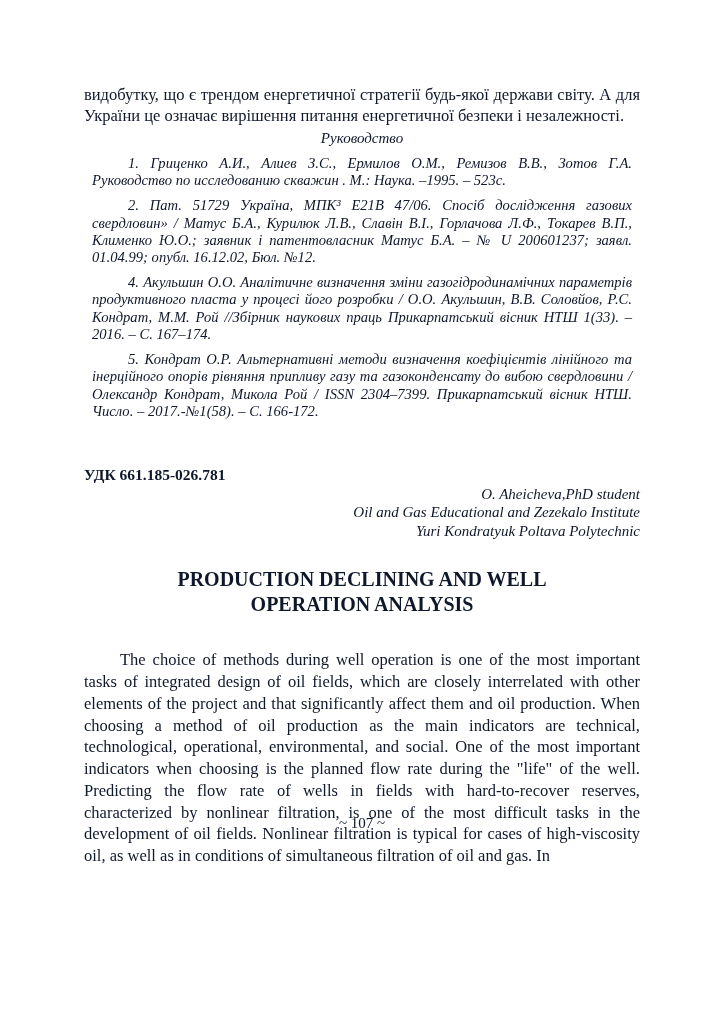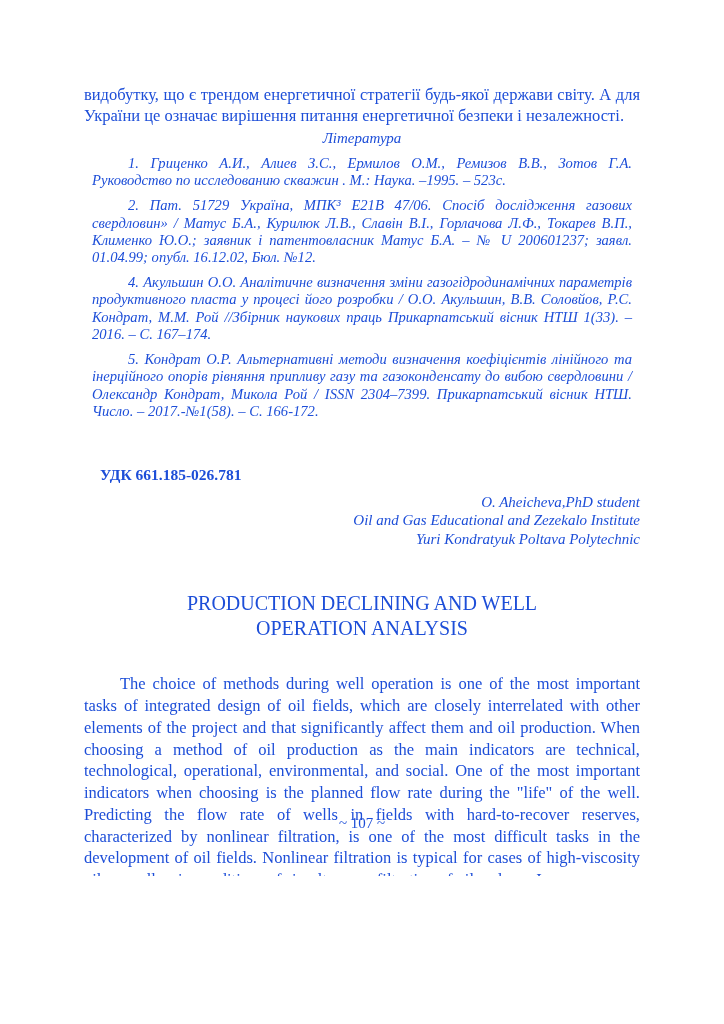--- a/index.html
+++ b/index.html
@@ -6,21 +6,21 @@
     margin: 0;
     padding: 0;
     background: #ffffff;
   }
   .page {
     position: relative;
     width: 724px;
     height: 876px;
     box-sizing: border-box;
     background: #ffffff;
-    color: #1d4ed8;
+    color: #0f172a;
     font-family: "Liberation Serif", "DejaVu Serif", serif;
     padding: 84px 84px 0 84px;
     overflow: hidden;
   }
   .para {
     font-size: 16.5px;
     line-height: 1.3;
     text-align: justify;
     margin: 0;
   }
@@ -36,34 +36,34 @@
     font-size: 14.6px;
     font-style: italic;
     line-height: 1.18;
     text-align: justify;
     text-indent: 36px;
     margin: 8px;
   }
   .udc {
     font-size: 15.5px;
     font-weight: bold;
-    margin: 46px 0 0 16px;
+    margin: 46px 0 0 0;
     line-height: 1.2;
   }
   .authors {
-    margin-top: 8px;
+    margin-top: 0;
     text-align: right;
     font-style: italic;
     font-size: 15px;
     line-height: 1.26;
   }
   .article-title {
-    margin-top: 42px;
+    margin-top: 26px;
     text-align: center;
-    font-weight: normal;
+    font-weight: bold;
     font-size: 20px;
     line-height: 1.25;
   }
   .body-para {
     margin-top: 32px;
     font-size: 16.5px;
     line-height: 1.32;
     text-align: justify;
     text-indent: 36px;
   }
@@ -77,21 +77,21 @@
     line-height: 1.2;
   }
 </style>
 </head>
 <body>
 
 <div class="page">
 
   <p class="para no-indent">видобутку, що є трендом енергетичної стратегії будь-якої держави світу. А для України це означає вирішення питання енергетичної безпеки і незалежності.</p>
 
-  <p class="lit-heading">Література</p>
+  <p class="lit-heading">Руководство</p>
 
   <p class="reference">1. Гриценко А.И., Алиев З.С., Ермилов О.М., Ремизов В.В., Зотов Г.А. Руководство по исследованию скважин . М.: Наука. –1995. – 523с.</p>
   <p class="reference">2. Пат. 51729 Україна, МПК³ Е21В 47/06. Спосіб дослідження газових свердловин» / Матус Б.А., Курилюк Л.В., Славін В.І., Горлачова Л.Ф., Токарев В.П., Клименко Ю.О.; заявник і патентовласник Матус Б.А. – № U 200601237; заявл. 01.04.99; опубл. 16.12.02, Бюл. №12.</p>
   <p class="reference">4. Акульшин О.О. Аналітичне визначення зміни газогідродинамічних параметрів продуктивного пласта у процесі його розробки / О.О. Акульшин, В.В. Соловйов, Р.С. Кондрат, М.М. Рой //Збірник наукових праць Прикарпатський вісник НТШ 1(33). – 2016. – С. 167–174.</p>
   <p class="reference">5. Кондрат О.Р. Альтернативні методи визначення коефіцієнтів лінійного та інерційного опорів рівняння припливу газу та газоконденсату до вибою свердловини / Олександр Кондрат, Микола Рой / ISSN 2304–7399. Прикарпатський вісник НТШ. Число. – 2017.-№1(58). – С. 166-172.</p>
 
   <p class="udc">УДК 661.185-026.781</p>
 
   <div class="authors">
     <div>O. Aheicheva,PhD student</div>

